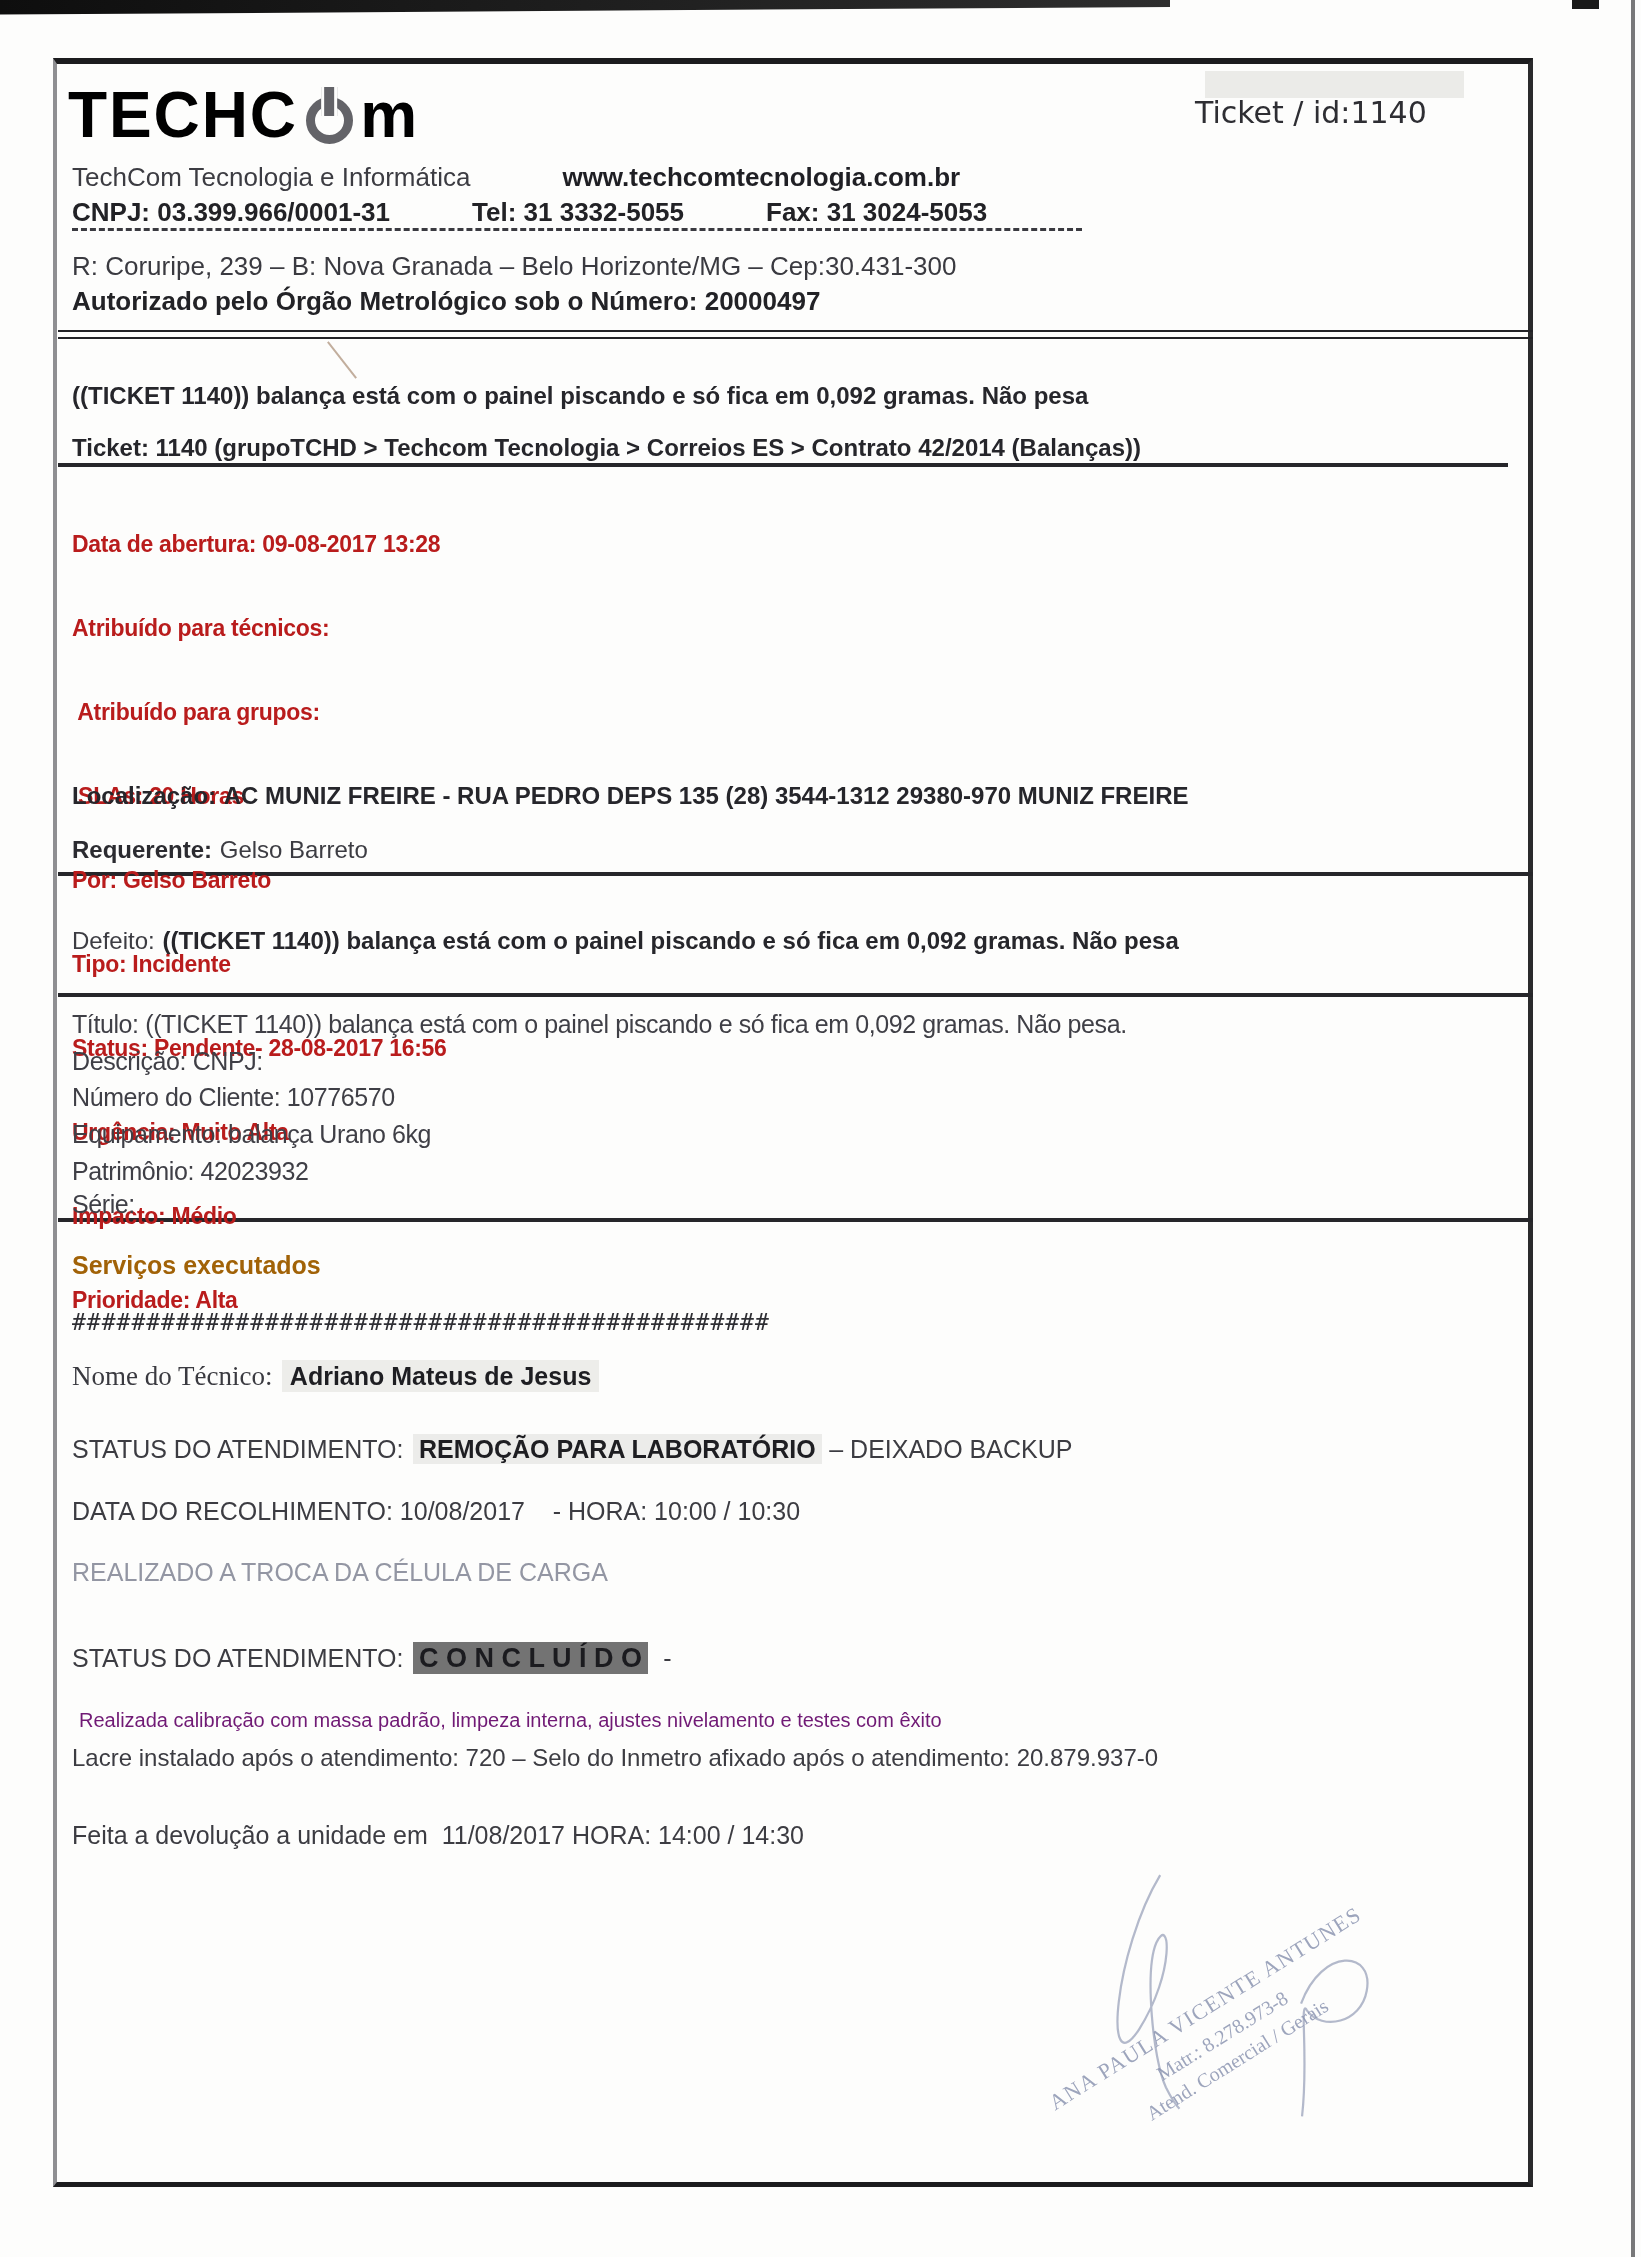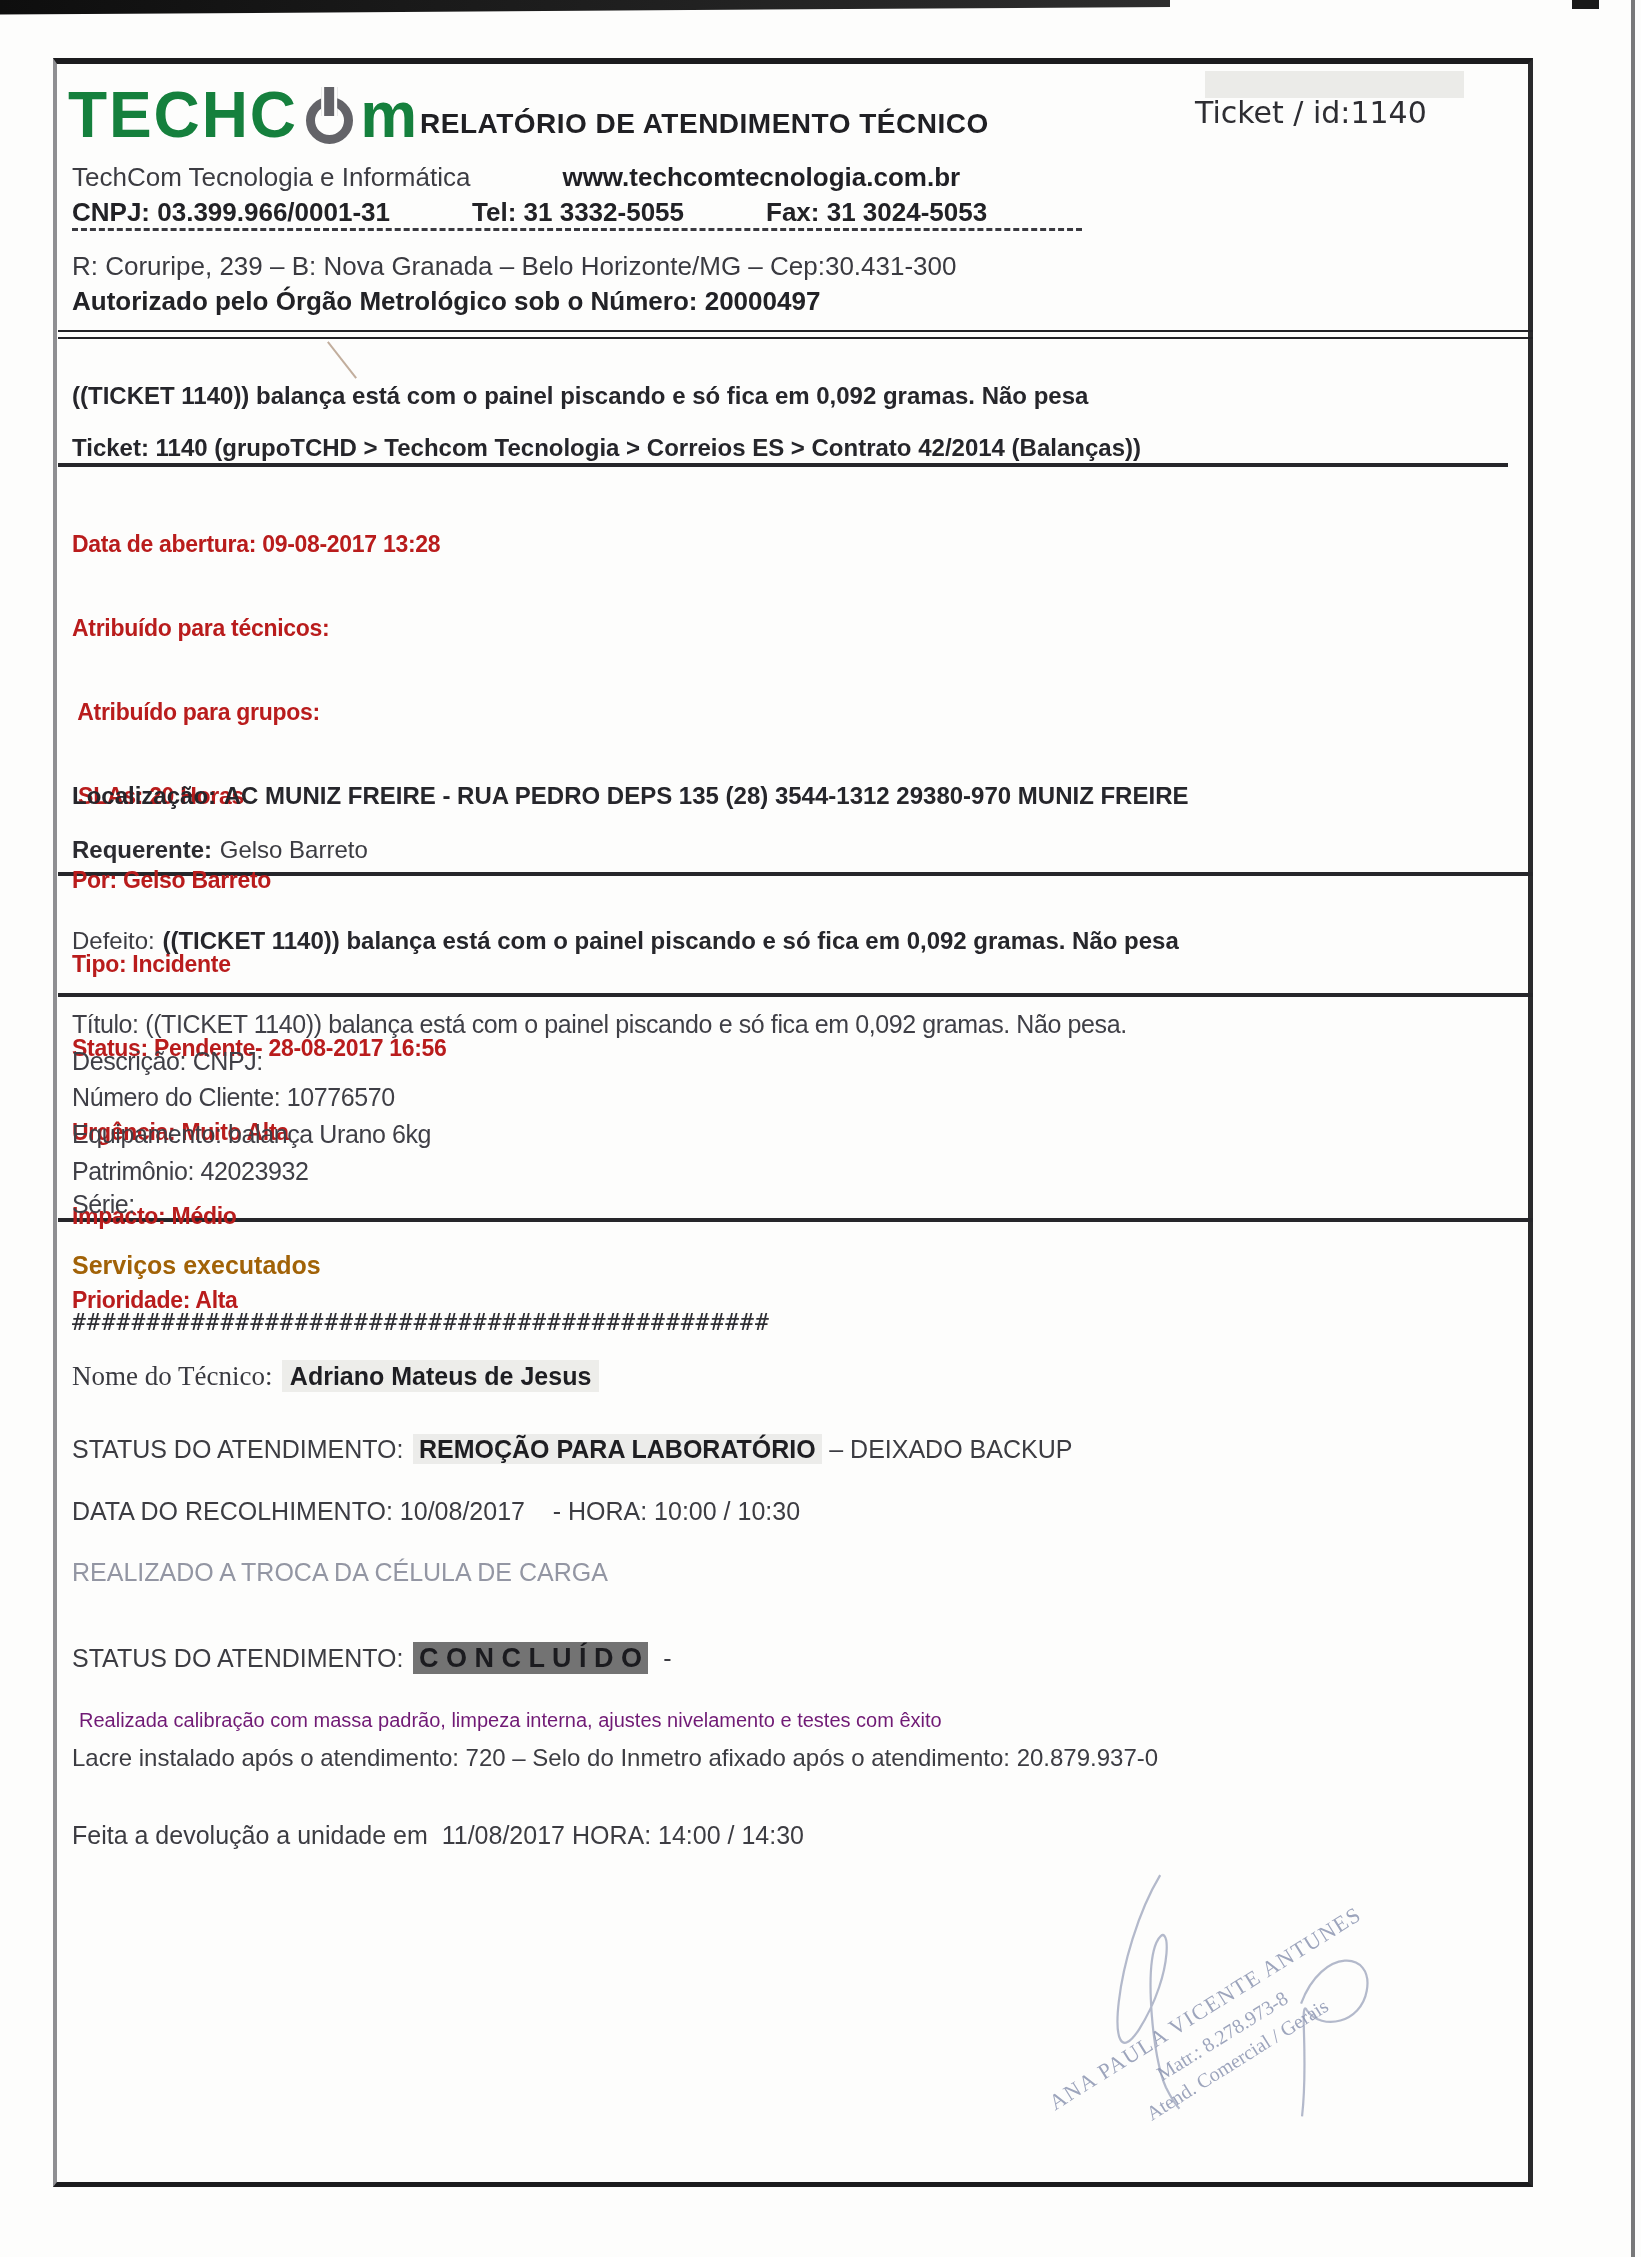--- a/index.html
+++ b/index.html
@@ -21,21 +21,21 @@
                border-top:2.9px solid #222226;border-bottom:2.9px solid #222226;}
   .rule{height:3.9px;background:#26262a;}
   .rule-a{left:58px;top:463px;width:1450px;}
   .rule-b{left:58px;top:872px;width:1475px;}
   .rule-c{left:58px;top:993px;width:1475px;}
   .rule-d{left:58px;top:1218px;width:1475px;}
   .dashed-rule{left:72px;top:228px;width:1010px;border-top:3.9px dashed #3a3a40;height:0;}
 
   
   .logo{left:68px;top:83px;display:flex;align-items:center;gap:5.8px;}
-  .logo-txt{font-size:64px;font-weight:bold;color:#15803d;letter-spacing:1.9px;line-height:1;}
+  .logo-txt{font-size:64px;font-weight:bold;color:#000000;letter-spacing:1.9px;line-height:1;}
   .power{position:relative;display:inline-block;width:29px;height:29px;border:9.7px solid #636368;
          border-radius:50%;margin:0 1.9px;top:5.8px;}
   .power::before{content:"";position:absolute;left:50%;top:-19.3px;transform:translateX(-50%);
          width:9.7px;height:29px;background:#636368;border-left:3.9px solid #fdfdfc;border-right:3.9px solid #fdfdfc;}
 
   .report-title{left:420px;top:108px;font-size:28px;font-weight:bold;letter-spacing:0.5px;color:#202024;}
   .ticket-id-ghost{left:1205px;top:71px;width:259px;height:27px;background:#ebebe8;}
   .ticket-id{left:1195px;top:95px;font-size:30px;color:#2e2e33;font-family:"DejaVu Sans",sans-serif;}
 
   .company-row{left:72px;top:162px;font-size:26px;white-space:nowrap;}
@@ -105,21 +105,20 @@
   <div class="abs rule rule-b"></div>
   <div class="abs rule rule-c"></div>
   <div class="abs rule rule-d"></div>
   <div class="abs dashed-rule"></div>
 
   <div class="abs logo">
     <span class="logo-txt">TECHC</span>
     <span class="power"></span>
     <span class="logo-txt">m</span>
   </div>
-  <div class="abs report-title">RELATÓRIO DE ATENDIMENTO TÉCNICO</div>
   <div class="abs ticket-id-ghost"></div>
   <div class="abs ticket-id">Ticket / id:1140</div>
 
   <div class="abs company-row">
     <span class="company-name">TechCom Tecnologia e Informática</span><span class="company-website">www.techcomtecnologia.com.br</span>
   </div>
   <div class="abs cnpj-row">
     <span>CNPJ: 03.399.966/0001-31</span><span>Tel: 31 3332-5055</span><span>Fax: 31 3024-5053</span>
   </div>
   <div class="abs address">R: Coruripe, 239 – B: Nova Granada – Belo Horizonte/MG – Cep:30.431-300</div>

